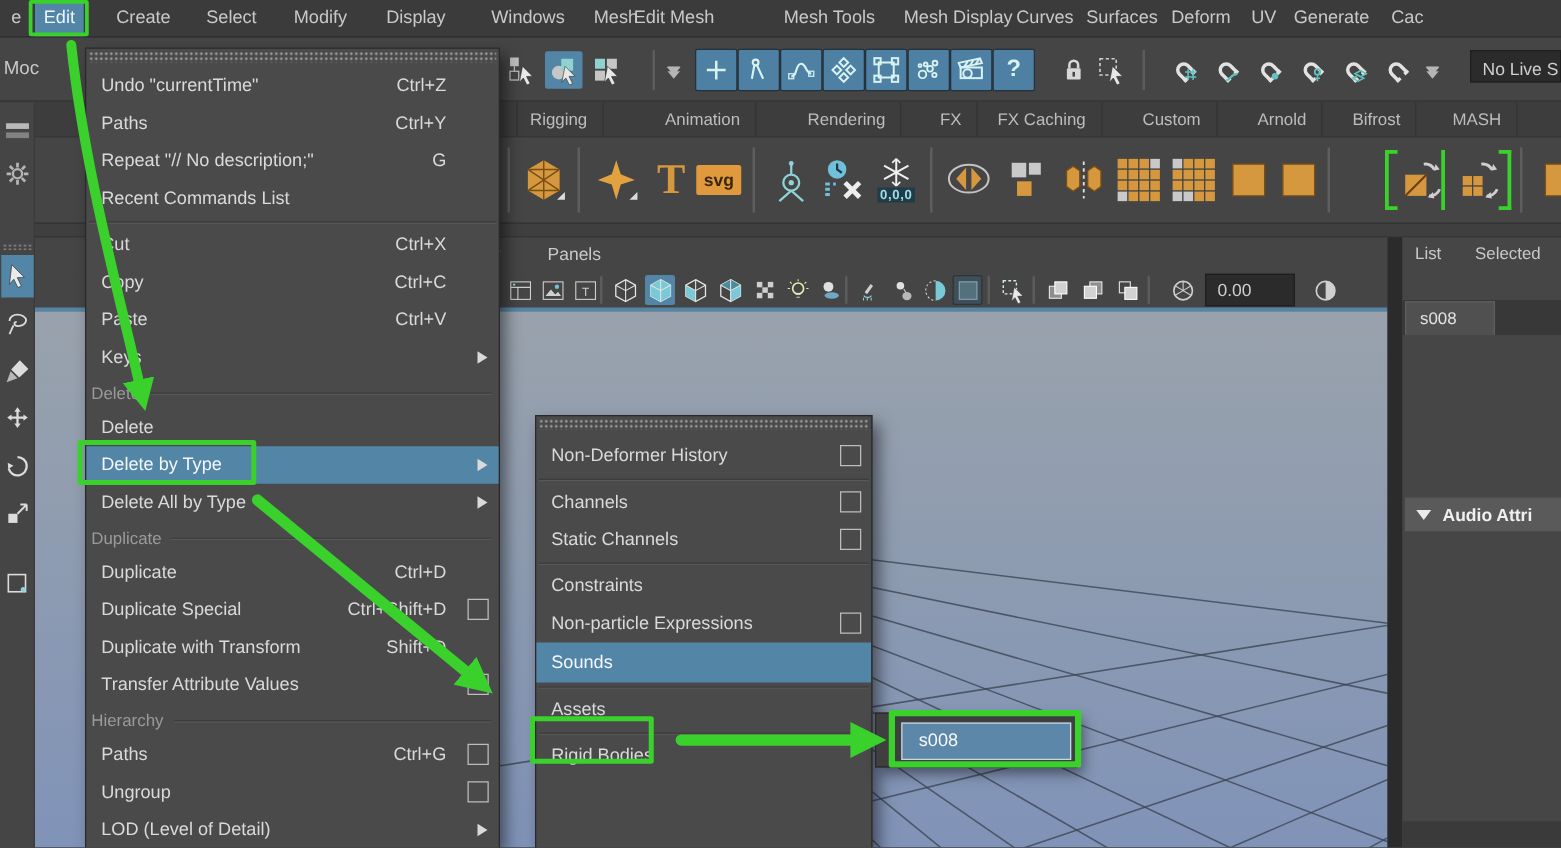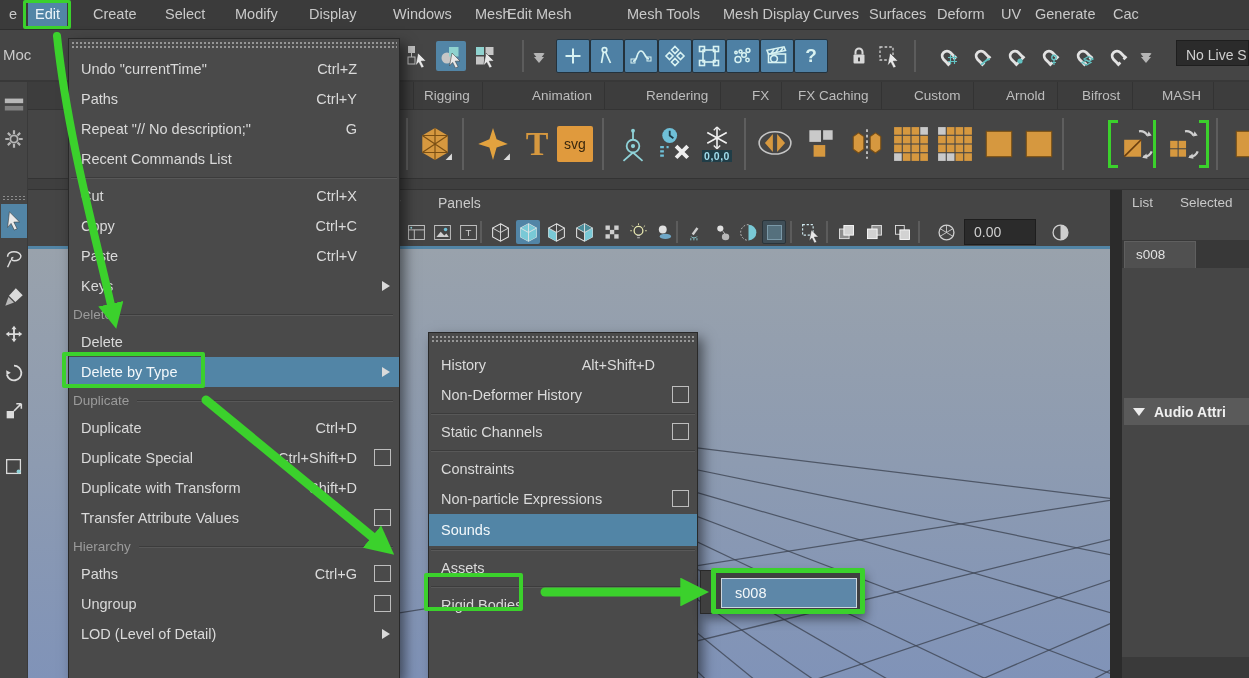--- a/index.html
+++ b/index.html
@@ -24,21 +24,21 @@
   .vdiv{position:absolute;width:2px;background:#5c5c5c;}
   .caret{position:absolute;width:0;height:0;border-top:6px solid #b5b5b5;border-left:5px solid transparent;border-right:5px solid transparent;}
   .field{position:absolute;background:#2b2b2b;border:1px solid #1e1e1e;color:#cfcfcf;font-size:14px;line-height:28px;padding:0 9px;white-space:nowrap;overflow:hidden;}
   
   #shelftabs{left:0;top:82px;width:1249px;height:28px;background:#3d3d3d;z-index:1;border-bottom:1px solid #343434;}
   .tab{position:absolute;top:0;height:27px;line-height:27px;font-size:13.5px;color:#bdbdbd;padding:0 12px;border-right:1px solid #333;white-space:nowrap;}
   #shelf{left:0;top:110px;width:1249px;height:68px;background:#454545;z-index:1;}
   .sh-icon{position:absolute;top:9px;width:42px;height:50px;display:flex;flex-direction:column;align-items:center;justify-content:center;}
   .sh-icon svg{width:36px;height:36px;}
   .vdiv2{position:absolute;top:8px;width:2px;height:52px;background:#5e5e5e;}
-  .svgbadge{width:36px;height:36px;background:#e09a3d;border-radius:2px;color:#39270d;font-weight:normal;font-size:14px;display:flex;align-items:center;justify-content:center;}
+  .svgbadge{width:36px;height:24px;background:#e09a3d;border-radius:2px;color:#39270d;font-weight:bold;font-size:14px;display:flex;align-items:center;justify-content:center;}
   .freezelabel{font-size:10.5px;font-weight:bold;color:#9fdcec;background:#203d47;padding:0 2px;margin-top:-2px;letter-spacing:.5px;}
   .brk{position:absolute;top:10px;width:10px;height:48px;}
   .brk.l{border-left:3px solid var(--green);border-top:3px solid var(--green);border-bottom:3px solid var(--green);}
   .brk.r{border-right:3px solid var(--green);border-top:3px solid var(--green);border-bottom:3px solid var(--green);}
   .brk.i{width:3px;background:var(--green);}
   #shelfgroove{left:0;top:178px;width:1249px;height:12px;background:#3f3f3f;border-top:1px solid #333;border-bottom:1px solid #333;z-index:1;}
   
   #toolbox{left:0;top:82px;width:28px;height:596px;background:#454545;z-index:2;border-right:1px solid #3a3a3a;}
   .tb-icon{position:absolute;left:1px;width:26px;height:34px;display:flex;align-items:center;justify-content:center;}
   .tb-icon svg{width:22px;height:22px;}
@@ -739,20 +739,25 @@
       </div>
       <div class="mi">
         <span>Delete</span>
         <div class="grow"></div>
       </div>
       <div class="mi hl">
         <span>Delete by Type</span>
         <div class="grow"></div>
         <div class="arr"></div>
       </div>
+      <div class="mi">
+        <span>Delete All by Type</span>
+        <div class="grow"></div>
+        <div class="arr"></div>
+      </div>
       <div class="mh">
         <span>Duplicate</span>
         <div class="line"></div>
       </div>
       <div class="mi">
         <span>Duplicate</span>
         <div class="grow"></div>
         <span class="sc">Ctrl+D</span>
       </div>
       <div class="mi">
@@ -792,30 +797,30 @@
         <div class="arr"></div>
       </div>
     </div>
 </div>
 
 <div id="submenu" class="menu abs">
   <div class="tearoff"></div>
     <div class="mpad" style="height:6px;"></div>
   <div id="submenu-items">
       <div class="mi">
-        <span>History</span>
-        <div class="grow"></div>
-        <span class="sc">Alt+Shift+D</span>
-      </div>
-      <div class="mi">
         <span>Non-Deformer History</span>
         <div class="grow"></div>
         <div class="ob"></div>
       </div>
       <div class="msep"></div>
+      <div class="mi">
+        <span>Channels</span>
+        <div class="grow"></div>
+        <div class="ob"></div>
+      </div>
       <div class="mi">
         <span>Static Channels</span>
         <div class="grow"></div>
         <div class="ob"></div>
       </div>
       <div class="msep"></div>
       <div class="mi">
         <span>Constraints</span>
         <div class="grow"></div>
       </div>

